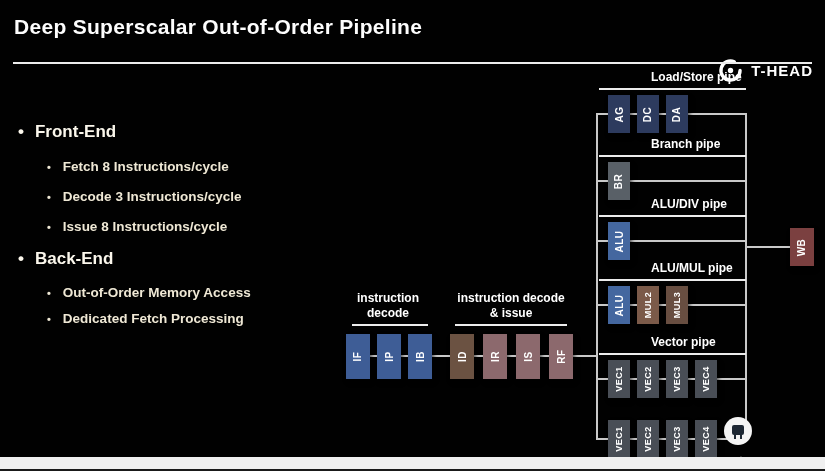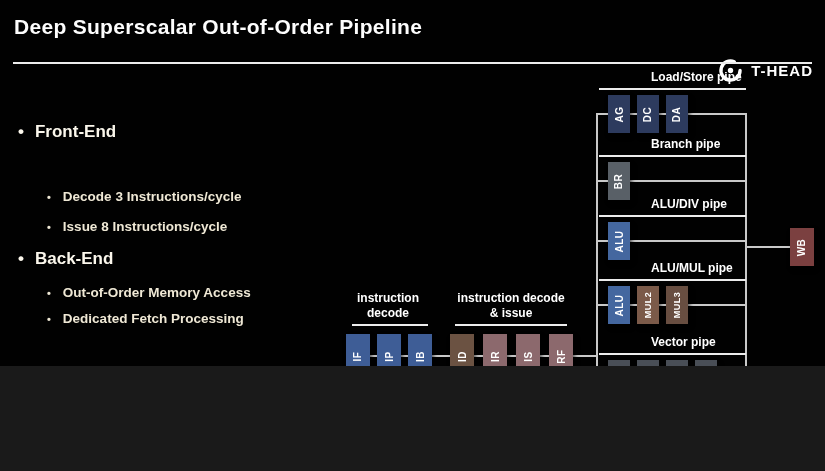--- a/index.html
+++ b/index.html
@@ -1,16 +1,16 @@
 <!DOCTYPE html>
 <html><head>
 <meta charset="utf-8">
 <style>
   html,body{margin:0;padding:0;background:#1a1a1a;}
-  .slide{position:relative;width:825px;height:366px;background:#010101;overflow:hidden;
+  .slide{position:relative;width:825px;height:469px;background:#010101;overflow:hidden;
          font-family:"Liberation Sans","DejaVu Sans",sans-serif;}
   .title{position:absolute;left:14px;top:15px;font-size:21px;font-weight:700;color:#fdfdfd;letter-spacing:.3px;}
   .brand{position:absolute;right:12px;top:17px;display:flex;align-items:center;gap:7px;margin-top:40px;}
   .brand-text{color:#fff;font-size:15px;font-weight:700;letter-spacing:1px;}
   .rule{position:absolute;background:#ececec;z-index:1;}
   .h1{position:absolute;left:18px;color:#fbf7ec;font-size:17px;font-weight:700;}
   .h1::before{content:"•";margin-right:11px;}
   .li{position:absolute;left:47px;color:#efe8d5;font-size:13.5px;font-weight:700;}
   .li::before{content:"•";margin-right:12px;font-size:11px;}
   .stage-label{position:absolute;top:291px;text-align:center;color:#fff;font-size:12px;font-weight:700;line-height:15px;z-index:2;}
@@ -44,20 +44,21 @@
   <div class="brand">
     <svg width="27" height="27" viewBox="0 0 24 24">
       <path d="M20.5 12a8.5 8.5 0 1 1-5.1-7.8" fill="none" stroke="#ffffff" stroke-width="3" stroke-linecap="round"></path>
       <circle cx="12" cy="12" r="2.4" fill="#ffffff"></circle>
     </svg>
     <span class="brand-text">T-HEAD</span>
   </div>
   <div class="rule" style="left:13px;top:62px;width:799px;height:2px"></div>
 
   <div class="h1" style="top:122px">Front-End</div>
+  <div class="li" style="top:159px">Fetch 8 Instructions/cycle</div>
   <div class="li" style="top:189px">Decode 3 Instructions/cycle</div>
   <div class="li" style="top:219px">Issue 8 Instructions/cycle</div>
 
   <div class="h1" style="top:249px">Back-End</div>
   <div class="li" style="top:285px">Out-of-Order Memory Access</div>
   <div class="li" style="top:311px">Dedicated Fetch Processing</div>
 
   <div class="stage-label" style="left:340px;width:96px">
     <div>instruction</div>
     <div>decode</div>

